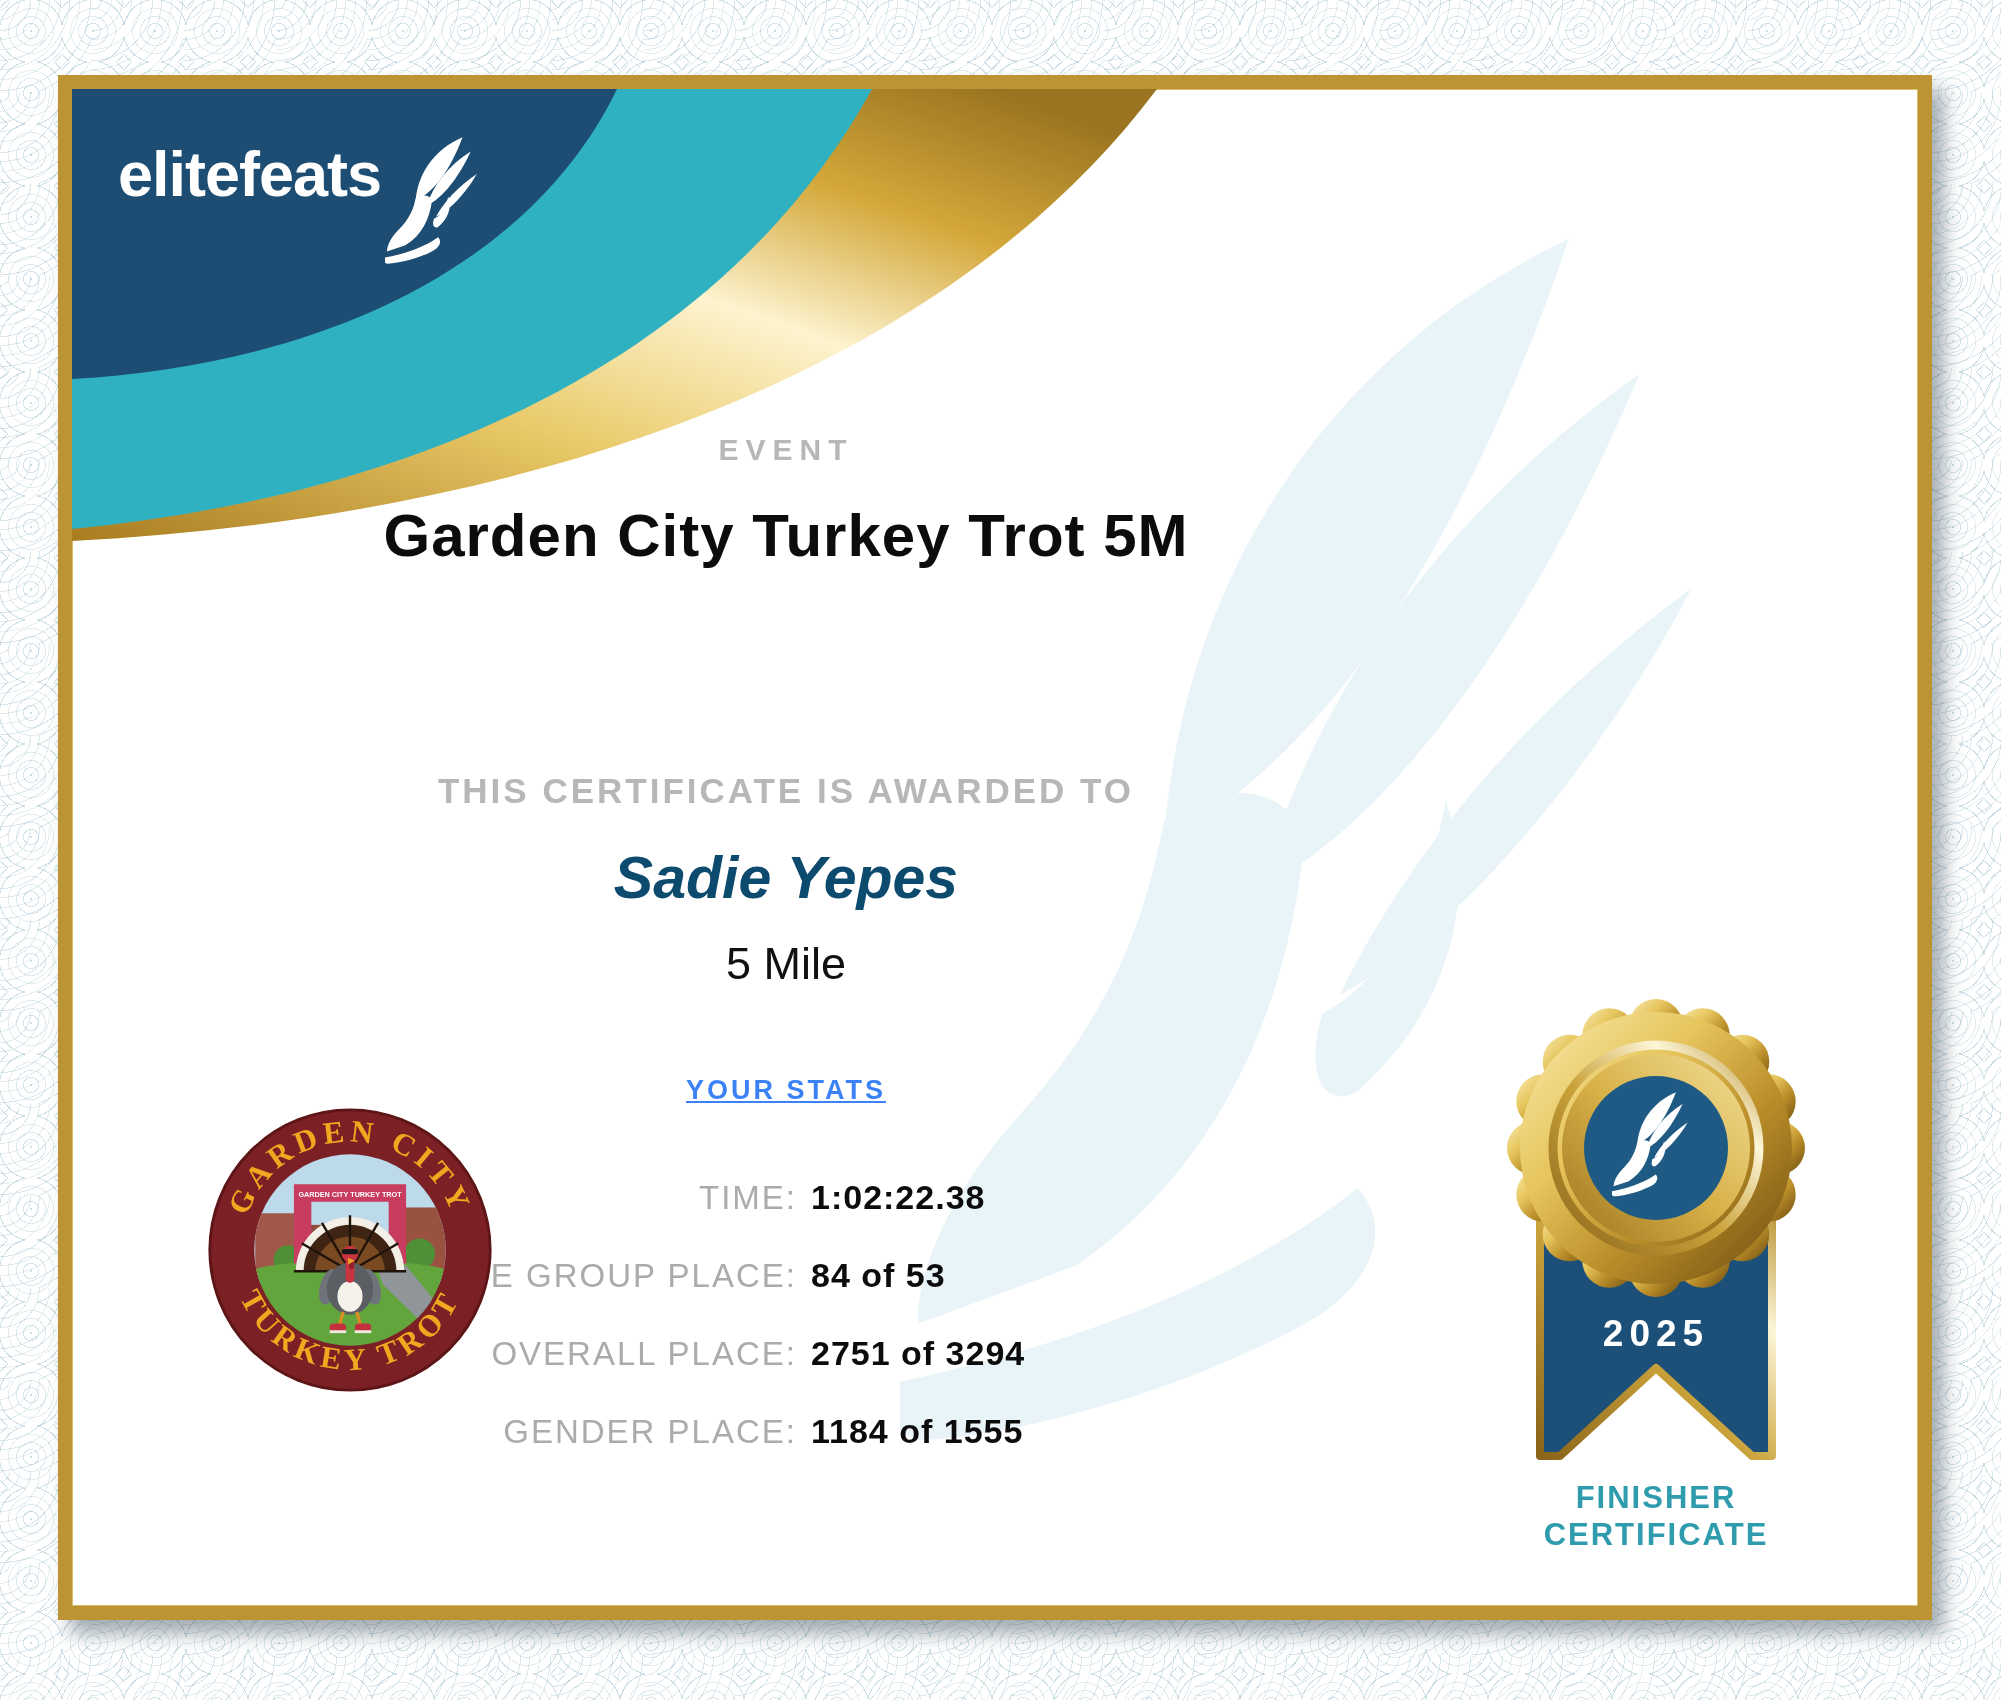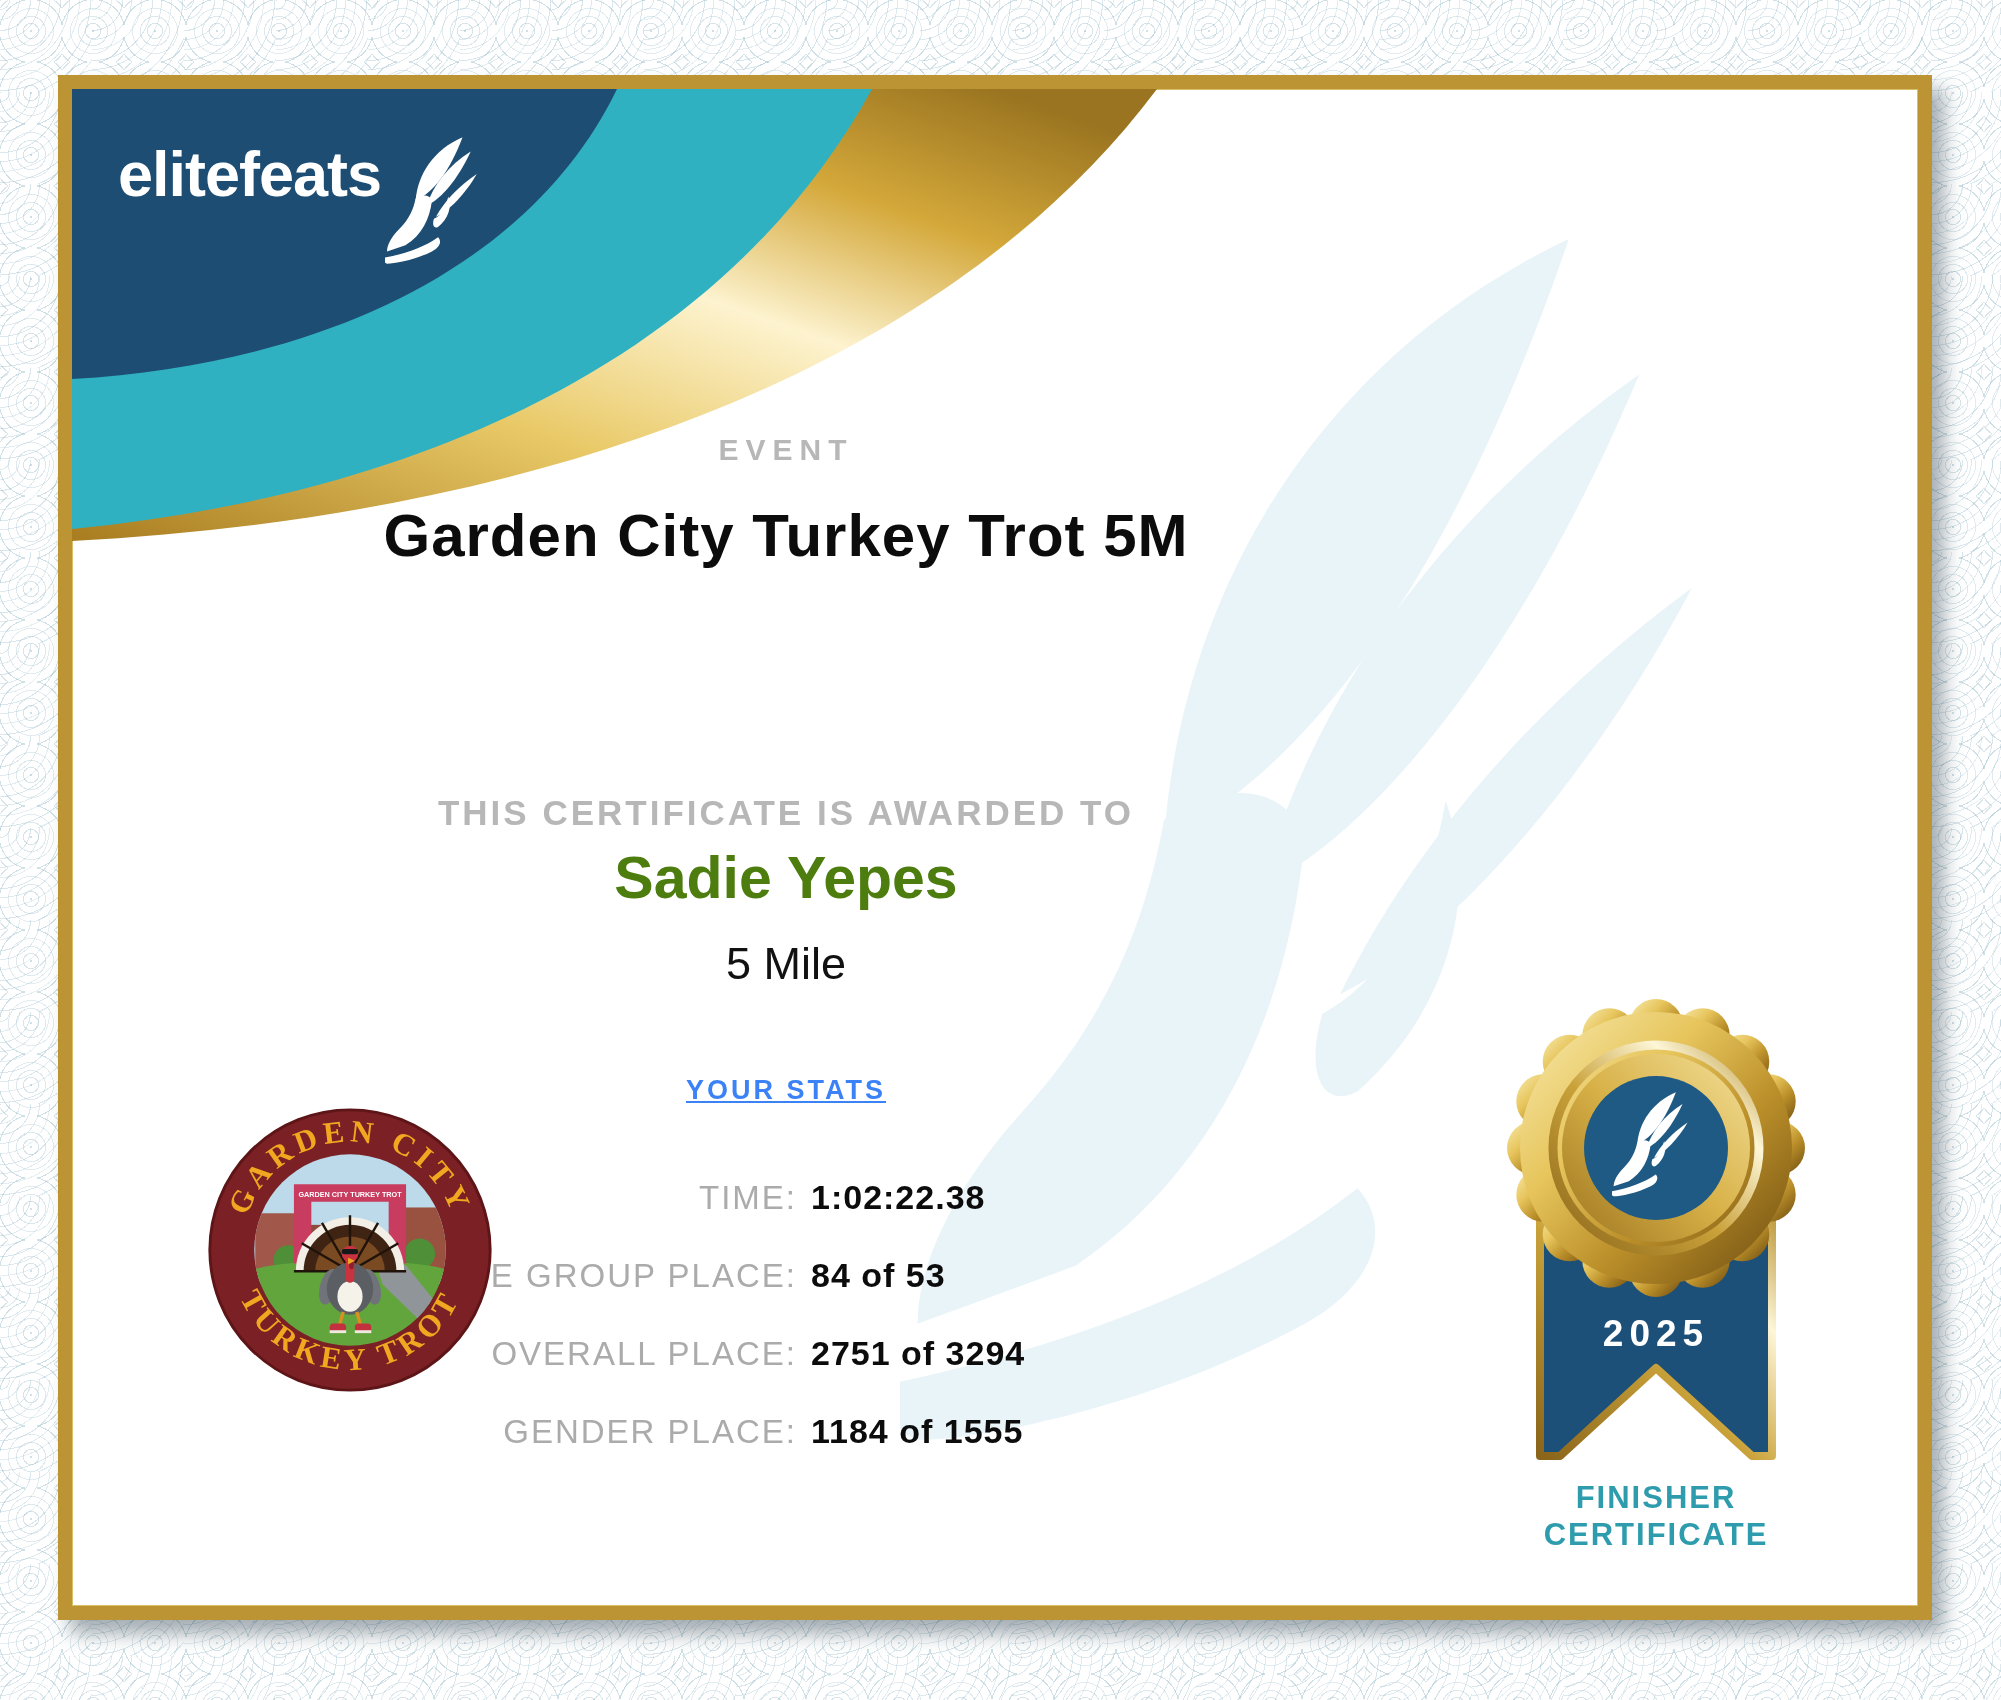--- a/index.html
+++ b/index.html
@@ -26,22 +26,22 @@
     box-shadow:12px 14px 18px rgba(55,75,88,0.45), inset 0 0 0 1px #d9bd68;
   }
   .wm{position:absolute;left:828px;top:150px;width:880px;height:1230px;z-index:1;}
   .swoosh{position:absolute;left:0;top:0;width:1140px;height:470px;z-index:2;}
   .logo{position:absolute;left:46px;top:30px;z-index:3;display:flex;align-items:flex-start;}
   .logo-text{color:#ffffff;font-size:63px;font-weight:bold;letter-spacing:-1px;line-height:1;margin-top:24px;}
   .logo-icon{width:102px;height:130px;margin-left:4px;margin-top:18px;}
   .cc{position:absolute;left:0;width:1428px;text-align:center;z-index:4;}
   .event-label{top:344px;font-size:30px;font-weight:bold;color:#b7b7b7;letter-spacing:7px;}
   .event-name{top:412px;font-size:60px;font-weight:bold;color:#0c0c0c;letter-spacing:1px;}
-  .awarded{top:704px;font-size:35px;font-weight:bold;color:#b7b7b7;letter-spacing:3px;}
-  .name{top:755px;font-size:59px;font-weight:bold;color:#4d7c0f;}
+  .awarded{top:682px;font-size:35px;font-weight:bold;color:#b7b7b7;letter-spacing:3px;}
+  .name{top:755px;font-size:59px;font-weight:bold;color:#0c4a6e;font-style:italic;}
   .distance{top:849px;font-size:45px;font-weight:normal;color:#111111;}
   .stats-head{top:986px;font-size:27px;font-weight:bold;color:#3b82f6;letter-spacing:3px;text-decoration:underline;}
   .stats{position:absolute;left:0;top:1086px;width:1846px;z-index:4;}
   .stat-row{display:flex;align-items:baseline;line-height:44px;margin-bottom:33px;}
   .stat-label{width:725px;text-align:right;font-size:33px;color:#ababab;letter-spacing:2px;}
   .stat-value{margin-left:14px;font-size:34px;font-weight:bold;color:#0c0c0c;letter-spacing:1px;text-align:right;}
   .gc-logo{position:absolute;left:133px;top:1016px;width:290px;height:290px;z-index:4;}
   .medal{position:absolute;left:1414px;top:889px;width:340px;height:500px;z-index:4;}
   .finisher{position:absolute;left:1414px;top:1391px;width:340px;text-align:center;z-index:4;
     color:#2f9cae;font-size:31px;font-weight:bold;letter-spacing:2px;line-height:1.18;}

